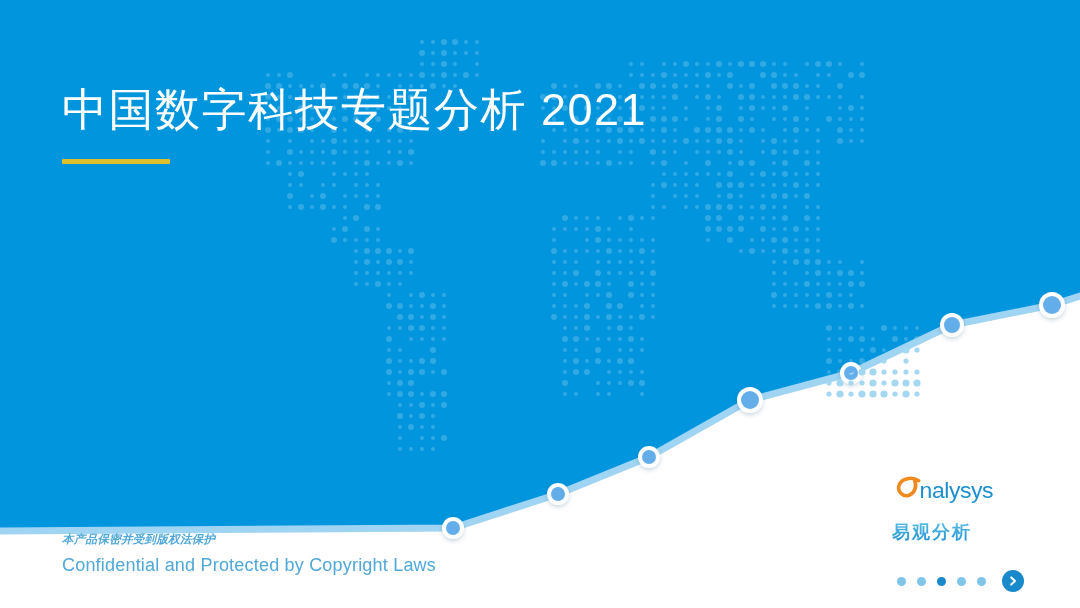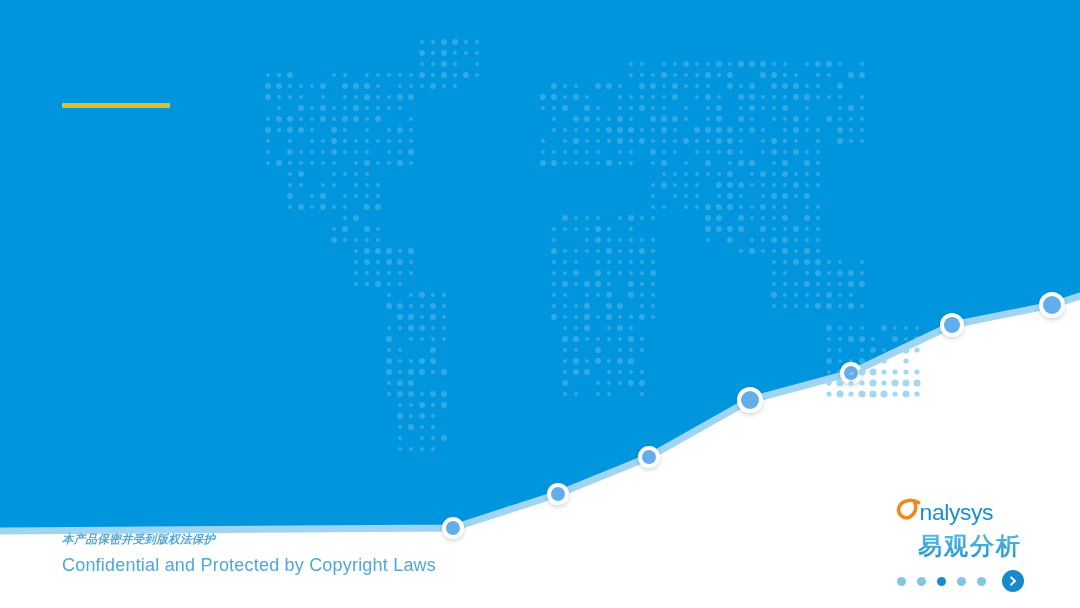--- a/index.html
+++ b/index.html
@@ -87,33 +87,33 @@
     font-size: 18px;
     font-weight: 400;
     letter-spacing: 0.2px;
     margin-top: 3px;
   }
 
   
   .brand-logo {
     position: absolute;
     right: 58px;
-    bottom: 46px;
+    bottom: 64px;
     z-index: 7;
-    text-align: right;
+    text-align: left;
     width: 130px;
   }
   .brand-wordmark {
     display: block;
     height: 34px;
   }
   .brand-cn {
     display: block;
-    margin-top: 1px;
-    font-size: 24px;
+    margin-top: 13px;
+    font-size: 18px;
     font-weight: 700;
     letter-spacing: 2px;
     color: #2CA0DC;
     background: linear-gradient(180deg, #5FC0E8 0%, #1D8FD1 100%);
     -webkit-background-clip: text;
     background-clip: text;
     -webkit-text-fill-color: transparent;
   }
 
   
@@ -1827,20 +1827,21 @@
         <circle cx="433" cy="438" r="2.6" fill="#A4D7F1"></circle>
         <circle cx="444" cy="438" r="3.6" fill="#A4D7F1"></circle>
         <circle cx="400" cy="449" r="2.6" fill="#A4D7F1"></circle>
         <circle cx="411" cy="449" r="2.6" fill="#A4D7F1"></circle>
         <circle cx="422" cy="449" r="2.6" fill="#A4D7F1"></circle>
         <circle cx="433" cy="449" r="2.6" fill="#A4D7F1"></circle>
       </g>
   </svg>
 
   <div class="title-block">
+    <h1 class="slide-title">中国数字科技专题分析 2021</h1>
     <div class="title-rule"></div>
   </div>
 
   <div class="footer-note">
     <div class="footer-note-cn">本产品保密并受到版权法保护</div>
     <div class="footer-note-en">Confidential and Protected by Copyright Laws</div>
   </div>
 
   <div class="brand-logo">
     <svg class="brand-wordmark" viewBox="0 0 150 40" width="130" height="34" aria-hidden="true">

